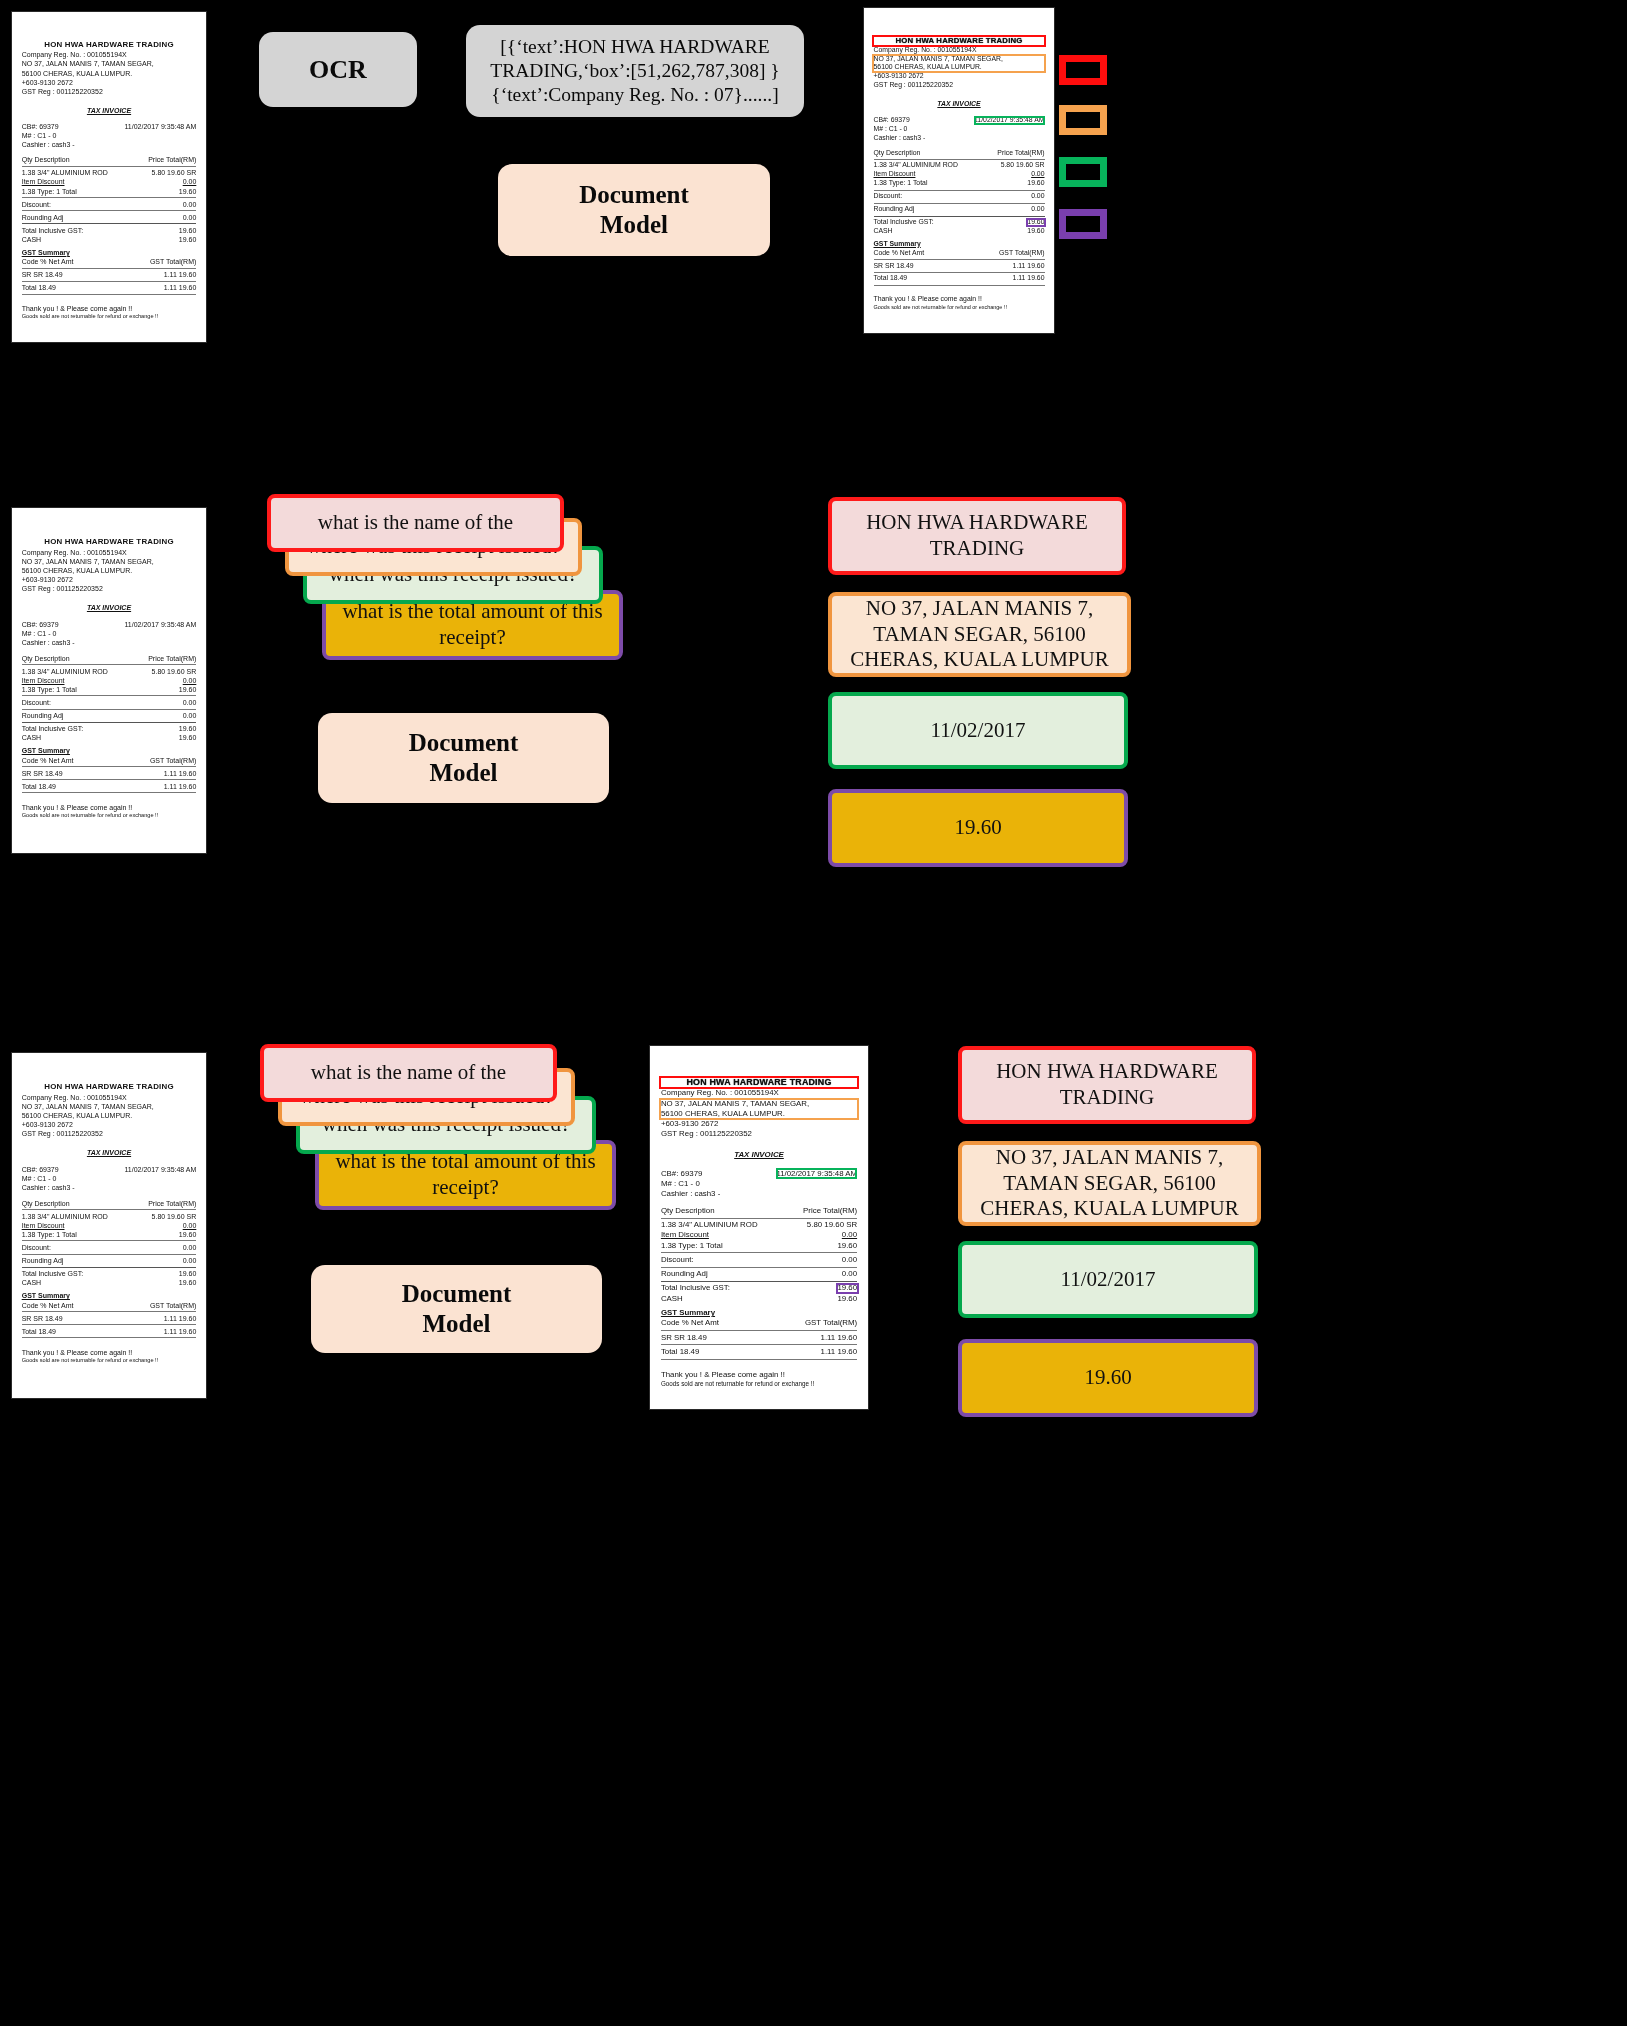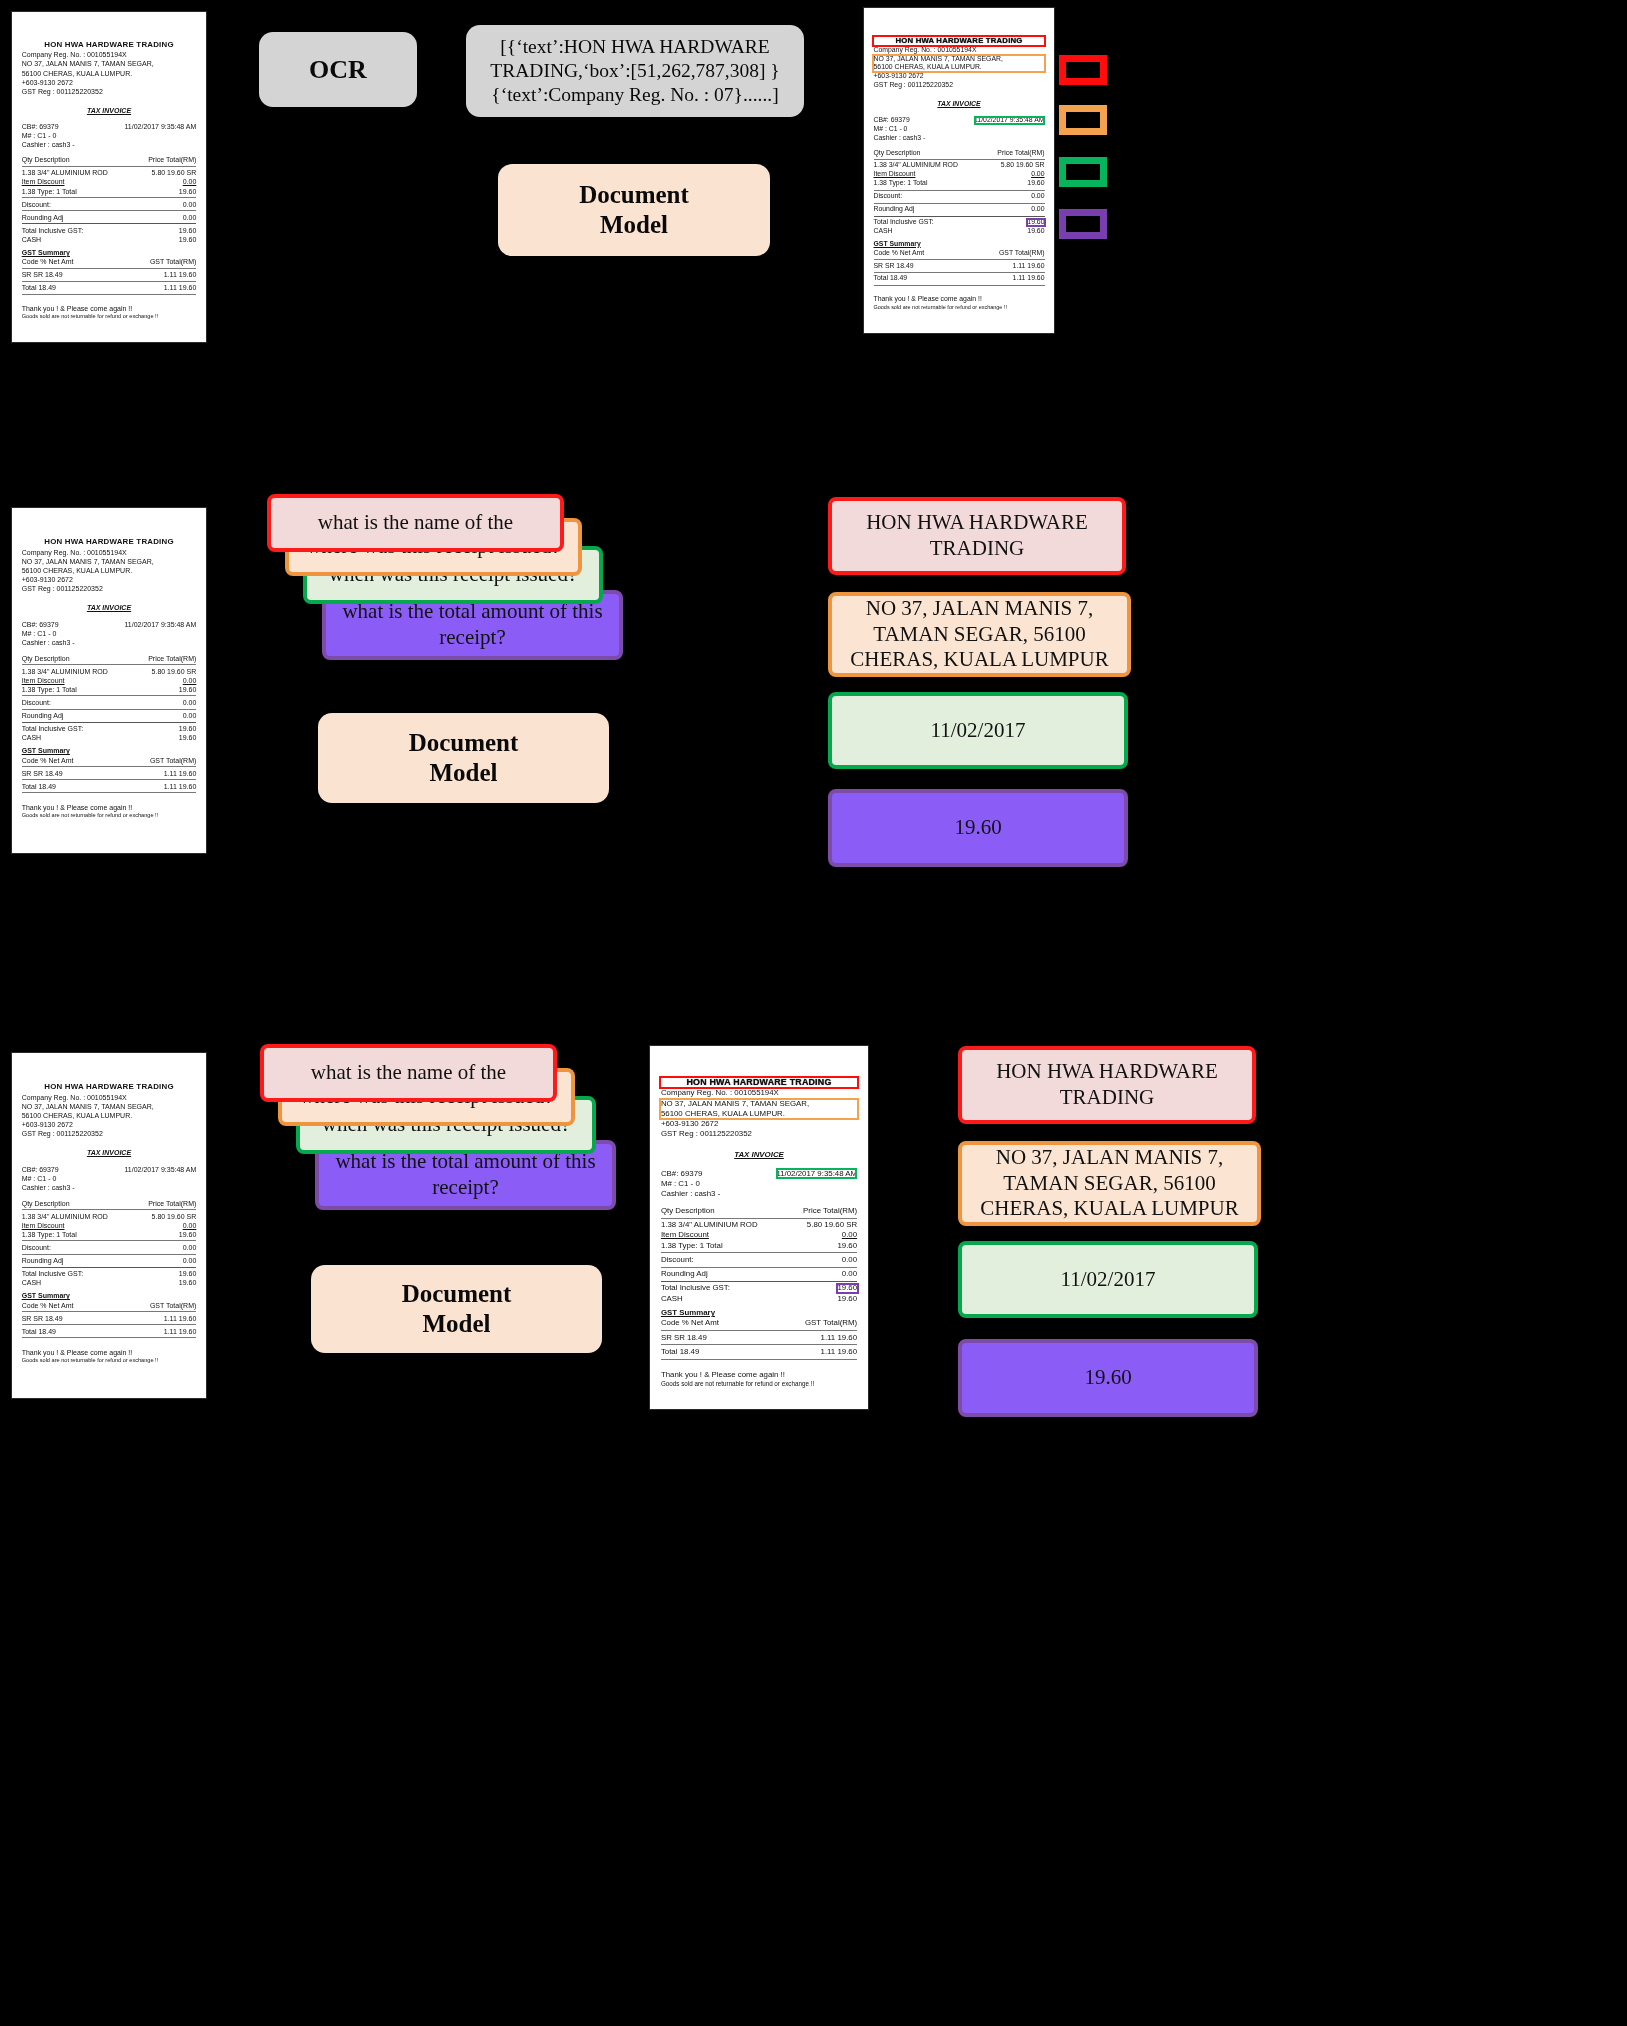--- a/index.html
+++ b/index.html
@@ -69,21 +69,21 @@
     border-radius: 8px;
     border-width: 4px;
     border-style: solid;
     color: #111111;
     line-height: 1.22;
     padding: 4px 10px;
   }
   .card.red    { border-color:#ff1a1a; background:#f3dada; }
   .card.orange { border-color:#f0953f; background:#fbe5d2; }
   .card.green  { border-color:#05a84d; background:#e3efdd; }
-  .card.purple { border-color:#7d4ba8; background:#8b5cf6; }
+  .card.purple { border-color:#7d4ba8; background:#eab308; }
 
   
   .swatch { position: absolute; border-style: solid; border-width: 7px; background: transparent; }
   .swatch.red    { border-color:#ff0d0d; }
   .swatch.orange { border-color:#f5a24e; }
   .swatch.green  { border-color:#07b35b; }
   .swatch.purple { border-color:#7a3fae; }
 </style>
 </head>
 <body>

